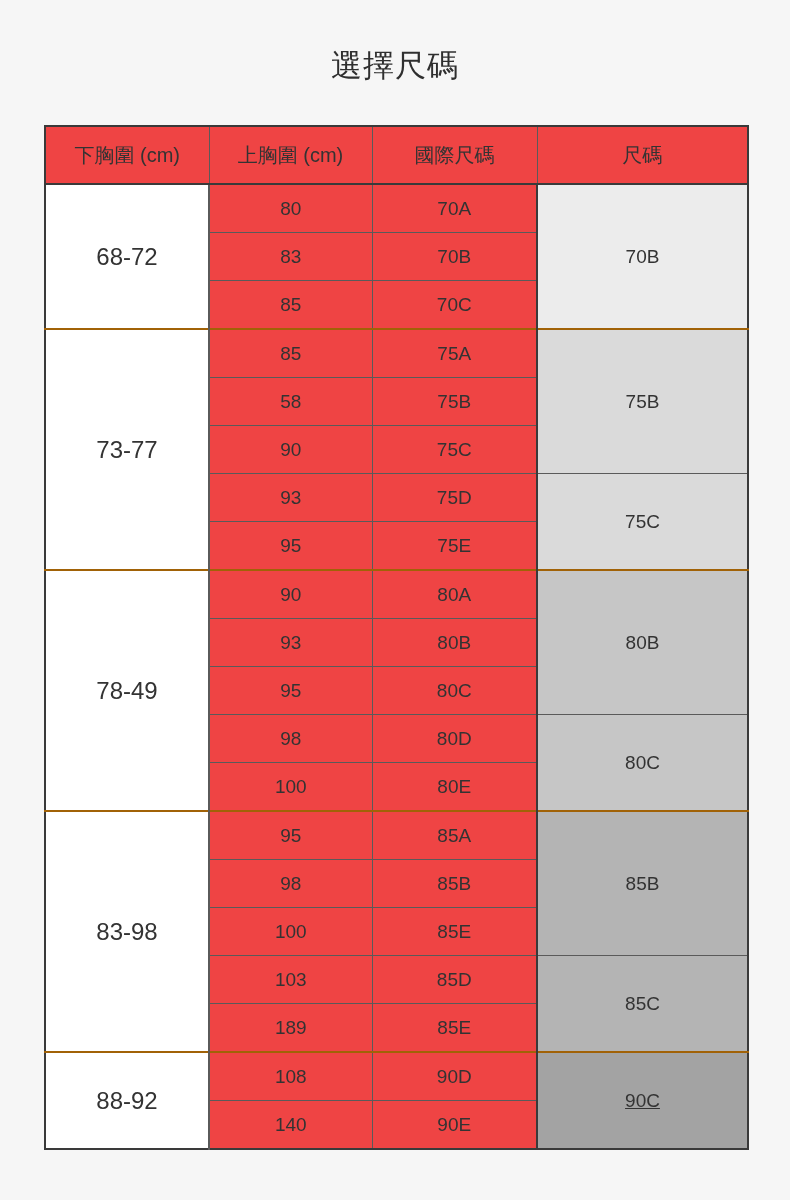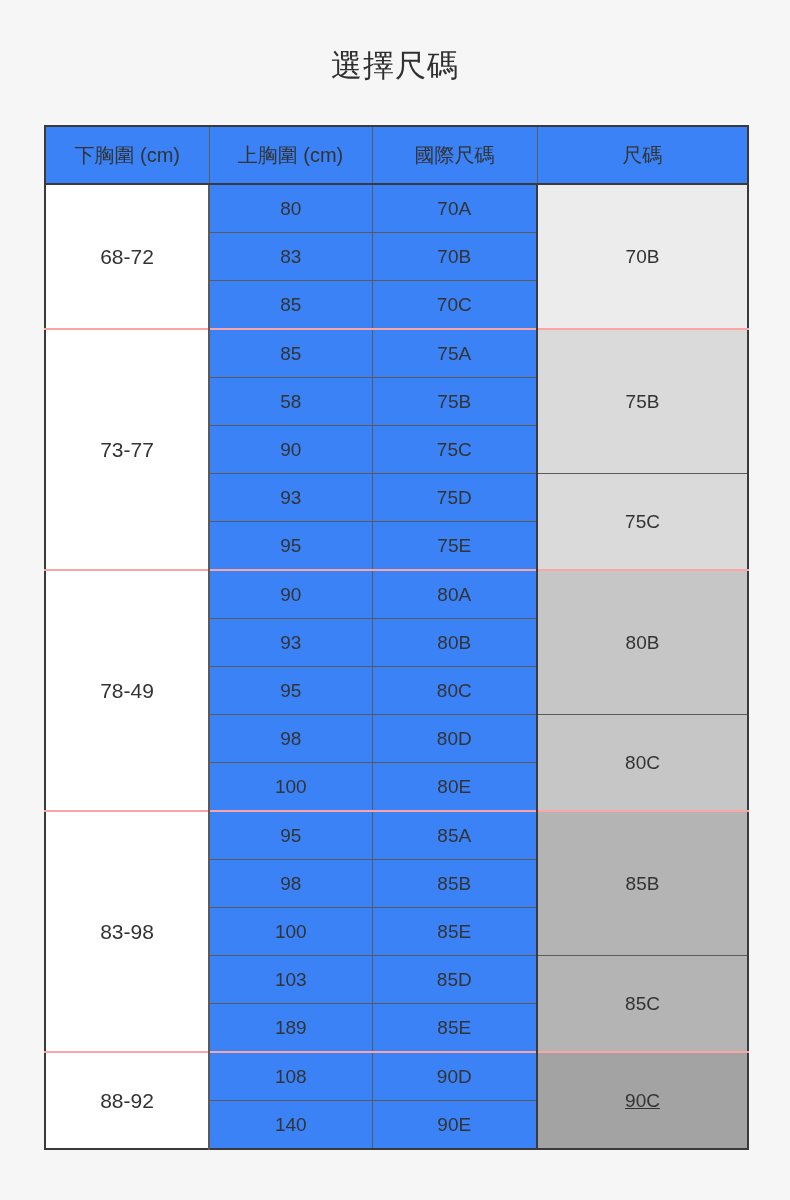--- a/index.html
+++ b/index.html
@@ -52,47 +52,47 @@
   .size-table col.c-size   { width: 211px; }
 
   .size-table th,
   .size-table td {
     border: 1px solid #5a5a5a;
     text-align: center;
     vertical-align: middle;
     font-weight: 400;
     font-size: 19px;
     color: #333333;
-    background: #3b82f6;
+    background: #ef4444;
     padding: 0;
   }
 
   .size-table thead th {
     height: 56px;
     font-size: 20px;
     border-bottom: 2px solid #3a3a3a;
   }
 
   .size-table tbody td {
     height: 47px;
   }
 
   
   .size-table {
     border: 2px solid #3a3a3a;
   }
 
   
   .size-table tr.group-start > td {
-    border-top: 2px solid #fca5a5;
+    border-top: 2px solid #a16207;
   }
 
   
   td.band-cell {
-    font-size: 21px;
+    font-size: 24px;
     background: #ffffff;
     border-right: 2px solid #5a5a5a;
   }
 
   
   td.size-cell {
     font-size: 19px;
     border-left: 2px solid #3a3a3a;
   }
 

